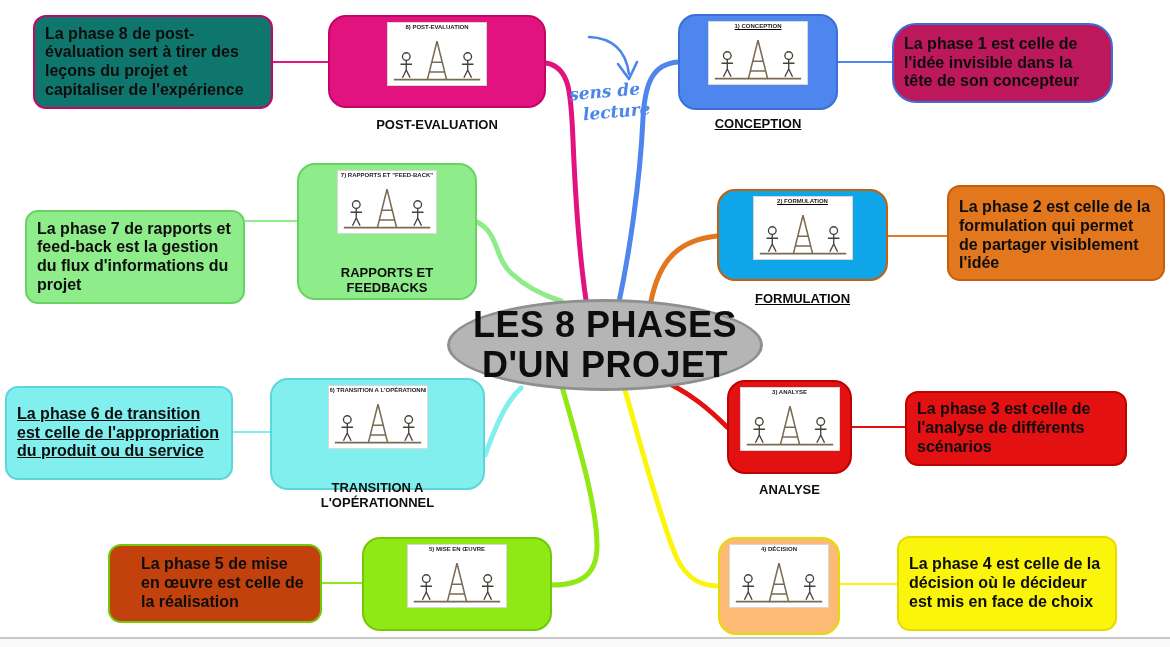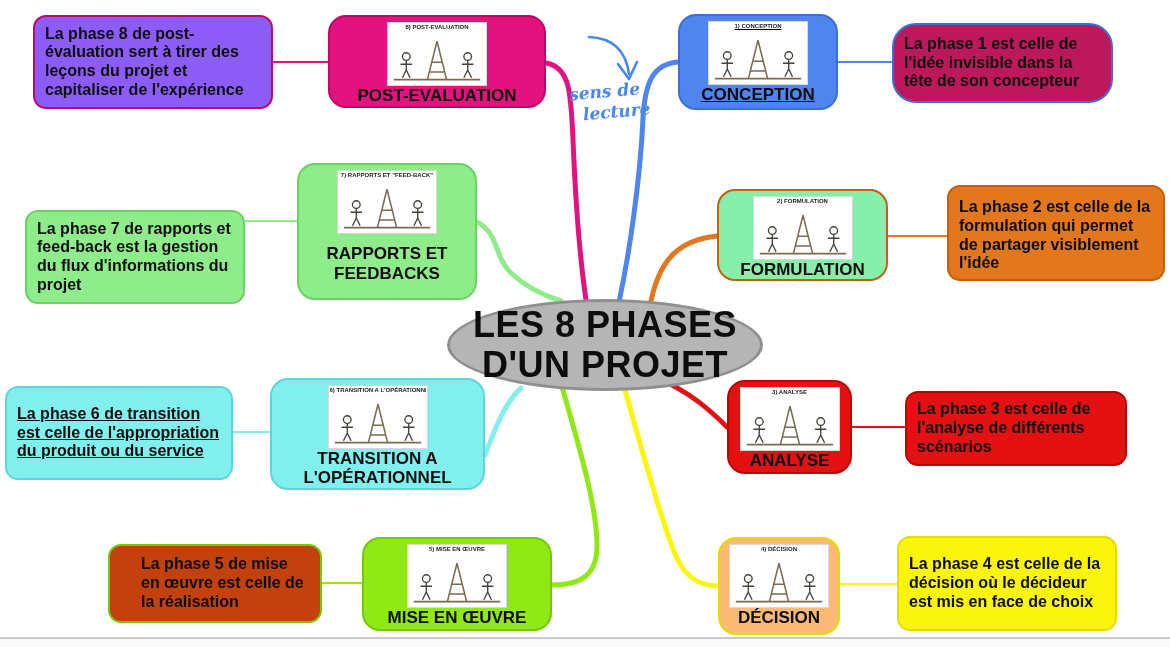--- a/index.html
+++ b/index.html
@@ -29,21 +29,21 @@
     width:98px;height:62px;background:#ffffff;border:1px solid #d8d8d8;
     display:flex;flex-direction:column;align-items:center;overflow:hidden;flex:none;
   }
   .thumb-caption{
     font-size:6px;font-weight:bold;color:#222;line-height:9px;white-space:nowrap;
     overflow:hidden;max-width:96px;flex:none;
   }
   .thumb svg{flex:1;width:96px;}
   .node-label{
     flex:1;display:flex;align-items:center;justify-content:center;text-align:center;
-    font-weight:bold;font-size:17px;line-height:1.12;color:#0d0d0d;padding:0 6px 5px 6px;
+    font-weight:bold;font-size:13px;line-height:1.12;color:#0d0d0d;padding:12px 6px 5px 6px;margin-top:20px;
   }
   .phase-box{
     position:absolute;z-index:2;border:2px solid;border-radius:13px;box-sizing:border-box;
     display:flex;align-items:center;padding:6px 10px;
     font-weight:bold;font-size:16px;line-height:1.17;color:#0d0d0d;
   }
 
   
   .n1{left:678px;top:14px;width:160px;height:96px;}
   .n2{left:717px;top:189px;width:171px;height:92px;}
@@ -127,21 +127,21 @@
             <path d="M82,26 L82,36 M82,36 L78,44 M82,36 L86,44 M76,30 L88,30"></path>
           </g>
         </svg>
     </div>
     <div class="node-label">CONCEPTION</div>
   </div>
   <div class="phase-box b1" style="background-color: #be185d; border-color: rgb(58, 111, 216); border-radius: 24px;">
     <span>La phase 1 est celle de l'idée invisible dans la tête de son concepteur</span>
   </div>
 
-  <div class="phase-node n2" style="background-color: #86efac; border-color: rgb(196, 96, 13);">
+  <div class="phase-node n2" style="background-color: #0ea5e9; border-color: rgb(196, 96, 13); text-decoration: underline;">
     <div class="thumb">
       <div class="thumb-caption">2) FORMULATION</div>
       <svg viewBox="0 0 100 48">
           <g stroke="#7a6a52" stroke-width="1.6" fill="none">
             <path d="M50,6 L40,46 M50,6 L60,46 M44,28 L56,28 M42,38 L58,38"></path>
             <path d="M5,46 L95,46"></path>
           </g>
           <g stroke="#45403a" stroke-width="1.4" fill="none">
             <circle cx="18" cy="22" r="4"></circle>
             <path d="M18,26 L18,36 M18,36 L14,44 M18,36 L22,44 M12,30 L24,30"></path>
@@ -277,19 +277,19 @@
           <g stroke="#45403a" stroke-width="1.4" fill="none">
             <circle cx="18" cy="22" r="4"></circle>
             <path d="M18,26 L18,36 M18,36 L14,44 M18,36 L22,44 M12,30 L24,30"></path>
             <circle cx="82" cy="22" r="4"></circle>
             <path d="M82,26 L82,36 M82,36 L78,44 M82,36 L86,44 M76,30 L88,30"></path>
           </g>
         </svg>
     </div>
     <div class="node-label">POST-EVALUATION</div>
   </div>
-  <div class="phase-box b8" style="background-color: #8b5cf6; border-color: rgb(196, 5, 103);">
+  <div class="phase-box b8" style="background-color: #0f766e; border-color: rgb(196, 5, 103);">
     <span>La phase 8 de post-évaluation sert à tirer des leçons du projet et capitaliser de l'expérience</span>
   </div>
 
   <div class="footer-line" style="background-color: rgb(201, 201, 201);"></div>
   <div class="footer-area" style="background-color: rgb(250, 250, 250);"></div>
 </div>
 
 </body></html>

